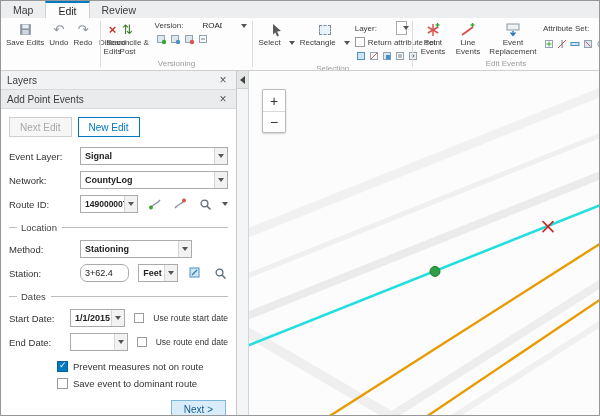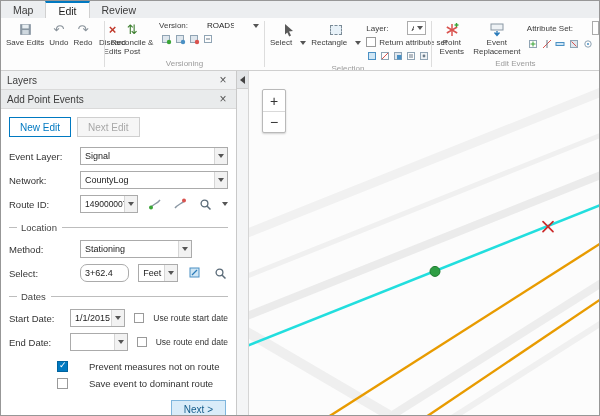--- a/index.html
+++ b/index.html
@@ -52,33 +52,33 @@
   .pane-body { flex: 1; padding: 8px 8px 0 8px; overflow: hidden; }
 
   .btnrow { display: flex; gap: 6px; margin-bottom: 10px; }
   .btn { height: 20px; padding: 0 10px; font-size: 10px; display: inline-flex; align-items: center; cursor: default; }
   .btn.blue-outline { border: 1px solid #0079c1; color: #0079c1; background: #fff; }
   .btn.disabled { border: 1px solid #cfcfcf; color: #a8a8a8; background: #f6f6f6; }
 
   .form-row { display: flex; align-items: center; margin-bottom: 6px; gap: 9px; }
   .flabel { width: 62px; flex: 0 0 auto; font-size: 9.5px; color: #333; }
   .flabel.narrow { width: 52px; }
-  .dd { display: flex; align-items: center; height: 18px; border: 1px solid #ababab; background: #fff; min-width: 0; }
+  .dd { display: flex; align-items: center; height: 18px; border: 1px solid #ababab; background: #fff; min-width: 0; font-weight: bold; }
   .dd .dval { flex: 1; padding: 0 4px; font-size: 9px; color: #222; white-space: nowrap; overflow: hidden; }
   .dd .dbtn { width: 13px; align-self: stretch; display: flex; align-items: center; justify-content: center; background: #f2f2f2; border-left: 1px solid #d6d6d6; }
   .grow { flex: 1; }
   .ibox { height: 18px; border: 1px solid #ababab; background: #fff; font-size: 9px; color: #222; display: flex; align-items: center; padding: 0 4px; }
   .ficon { width: 16px; height: 16px; display: flex; align-items: center; justify-content: center; cursor: default; flex: 0 0 auto; }
 
   .section { display: flex; align-items: center; margin: 9px 0 7px 0; }
   .section .l1 { width: 8px; height: 1px; background: #bdbdbd; margin-right: 4px; }
   .section .stxt { font-size: 9.5px; color: #444; margin-right: 5px; }
   .section .l2 { flex: 1; height: 1px; background: #bdbdbd; }
 
-  .cbline { display: flex; align-items: center; gap: 21px; margin-bottom: 6px; padding-left: 48px; }
+  .cbline { display: flex; align-items: center; gap: 5px; margin-bottom: 6px; padding-left: 48px; }
   .cb-label { font-size: 9.5px; color: #333; }
   .cb-label-small { font-size: 8.5px; color: #333; white-space: nowrap; }
   .cb12 { width: 11px; height: 11px; }
 
   .nextrow { text-align: right; margin-top: 10px; padding-right: 2px; }
   .next-btn { display: inline-flex; align-items: center; justify-content: center; height: 20px; padding: 0 12px; background: #d9ecf9; border: 1px solid #7fb6dd; color: #155e8d; font-size: 10px; cursor: default; }
 
   .collapse-strip { width: 12px; flex: 0 0 auto; background: #f4f5f6; border-right: 1px solid #d5d5d5; }
   .collapse-btn { width: 100%; height: 18px; display: flex; align-items: center; justify-content: center; background: #e3e5e7; border-bottom: 1px solid #cfcfcf; cursor: default; }
   .ltri { width: 0; height: 0; border-top: 4px solid transparent; border-bottom: 4px solid transparent; border-right: 5px solid #444; }
@@ -263,20 +263,32 @@
                   <line x1="12.5" y1="1" x2="12.5" y2="5"></line>
                   <line x1="10.5" y1="3" x2="14.5" y2="3"></line>
                 </g>
               </svg>
           </span>
           <span class="bigbtn-label wrap w30">Point Events</span>
         </div>
         <div class="bigbtn">
           <span class="bicon">
             <svg width="16" height="16" viewBox="0 0 16 16">
+                <line x1="2" y1="13" x2="13" y2="5" stroke="#d9534f" stroke-width="2"></line>
+                <g stroke="#3aa537" stroke-width="1.4">
+                  <line x1="12.5" y1="1" x2="12.5" y2="5"></line>
+                  <line x1="10.5" y1="3" x2="14.5" y2="3"></line>
+                </g>
+              </svg>
+          </span>
+          <span class="bigbtn-label wrap w30">Line Events</span>
+        </div>
+        <div class="bigbtn">
+          <span class="bicon">
+            <svg width="16" height="16" viewBox="0 0 16 16">
                 <rect x="2" y="2" width="12" height="6" fill="#eef2f5" stroke="#8a97a3"></rect>
                 <path d="M8 9 L8 12 M5.5 10.5 L8 13.5 L10.5 10.5" fill="none" stroke="#2b7bb9" stroke-width="1.4"></path>
               </svg>
           </span>
           <span class="bigbtn-label wrap w50">Event Replacement</span>
         </div>
         <div class="vcol">
           <div class="tinyrow">
             <span class="tinylabel">Attribute Set:</span>
             <span class="dd-small" style="width:48px;">
@@ -332,22 +344,22 @@
         <span class="xbtn"></span>
       </div>
       <div class="pane-header sub">
         <span class="pane-title">Add Point Events</span>
         <span class="xbtn"></span>
       </div>
 
       <div class="pane-body">
 
         <div class="btnrow">
+          <span class="btn disabled">Next Edit</span>
           <span class="btn blue-outline">New Edit</span>
-          <span class="btn disabled">Next Edit</span>
         </div>
 
         <div class="form-row">
           <span class="flabel">Event Layer:</span>
           <span class="dd grow">
             <span class="dval">Signal</span>
             <span class="dbtn">
                 <span class="tri"></span>
               </span>
           </span>
@@ -402,21 +414,21 @@
           <span class="flabel">Method:</span>
           <span class="dd" style="width:112px;">
             <span class="dval">Stationing</span>
             <span class="dbtn">
                 <span class="tri"></span>
               </span>
           </span>
         </div>
 
         <div class="form-row">
-          <span class="flabel">Select:</span>
+          <span class="flabel">Station:</span>
           <span class="ibox" style="width:58px;border-radius:7px;">3+62.4</span>
           <span class="dd" style="width:48px;">
             <span class="dval">Feet</span>
             <span class="dbtn">
                 <span class="tri"></span>
               </span>
           </span>
           <span class="ficon">
             <svg width="14" height="14" viewBox="0 0 14 14">
                 <rect x="2" y="2" width="9" height="9" fill="#cfe6f5" stroke="#4a90c4"></rect>

